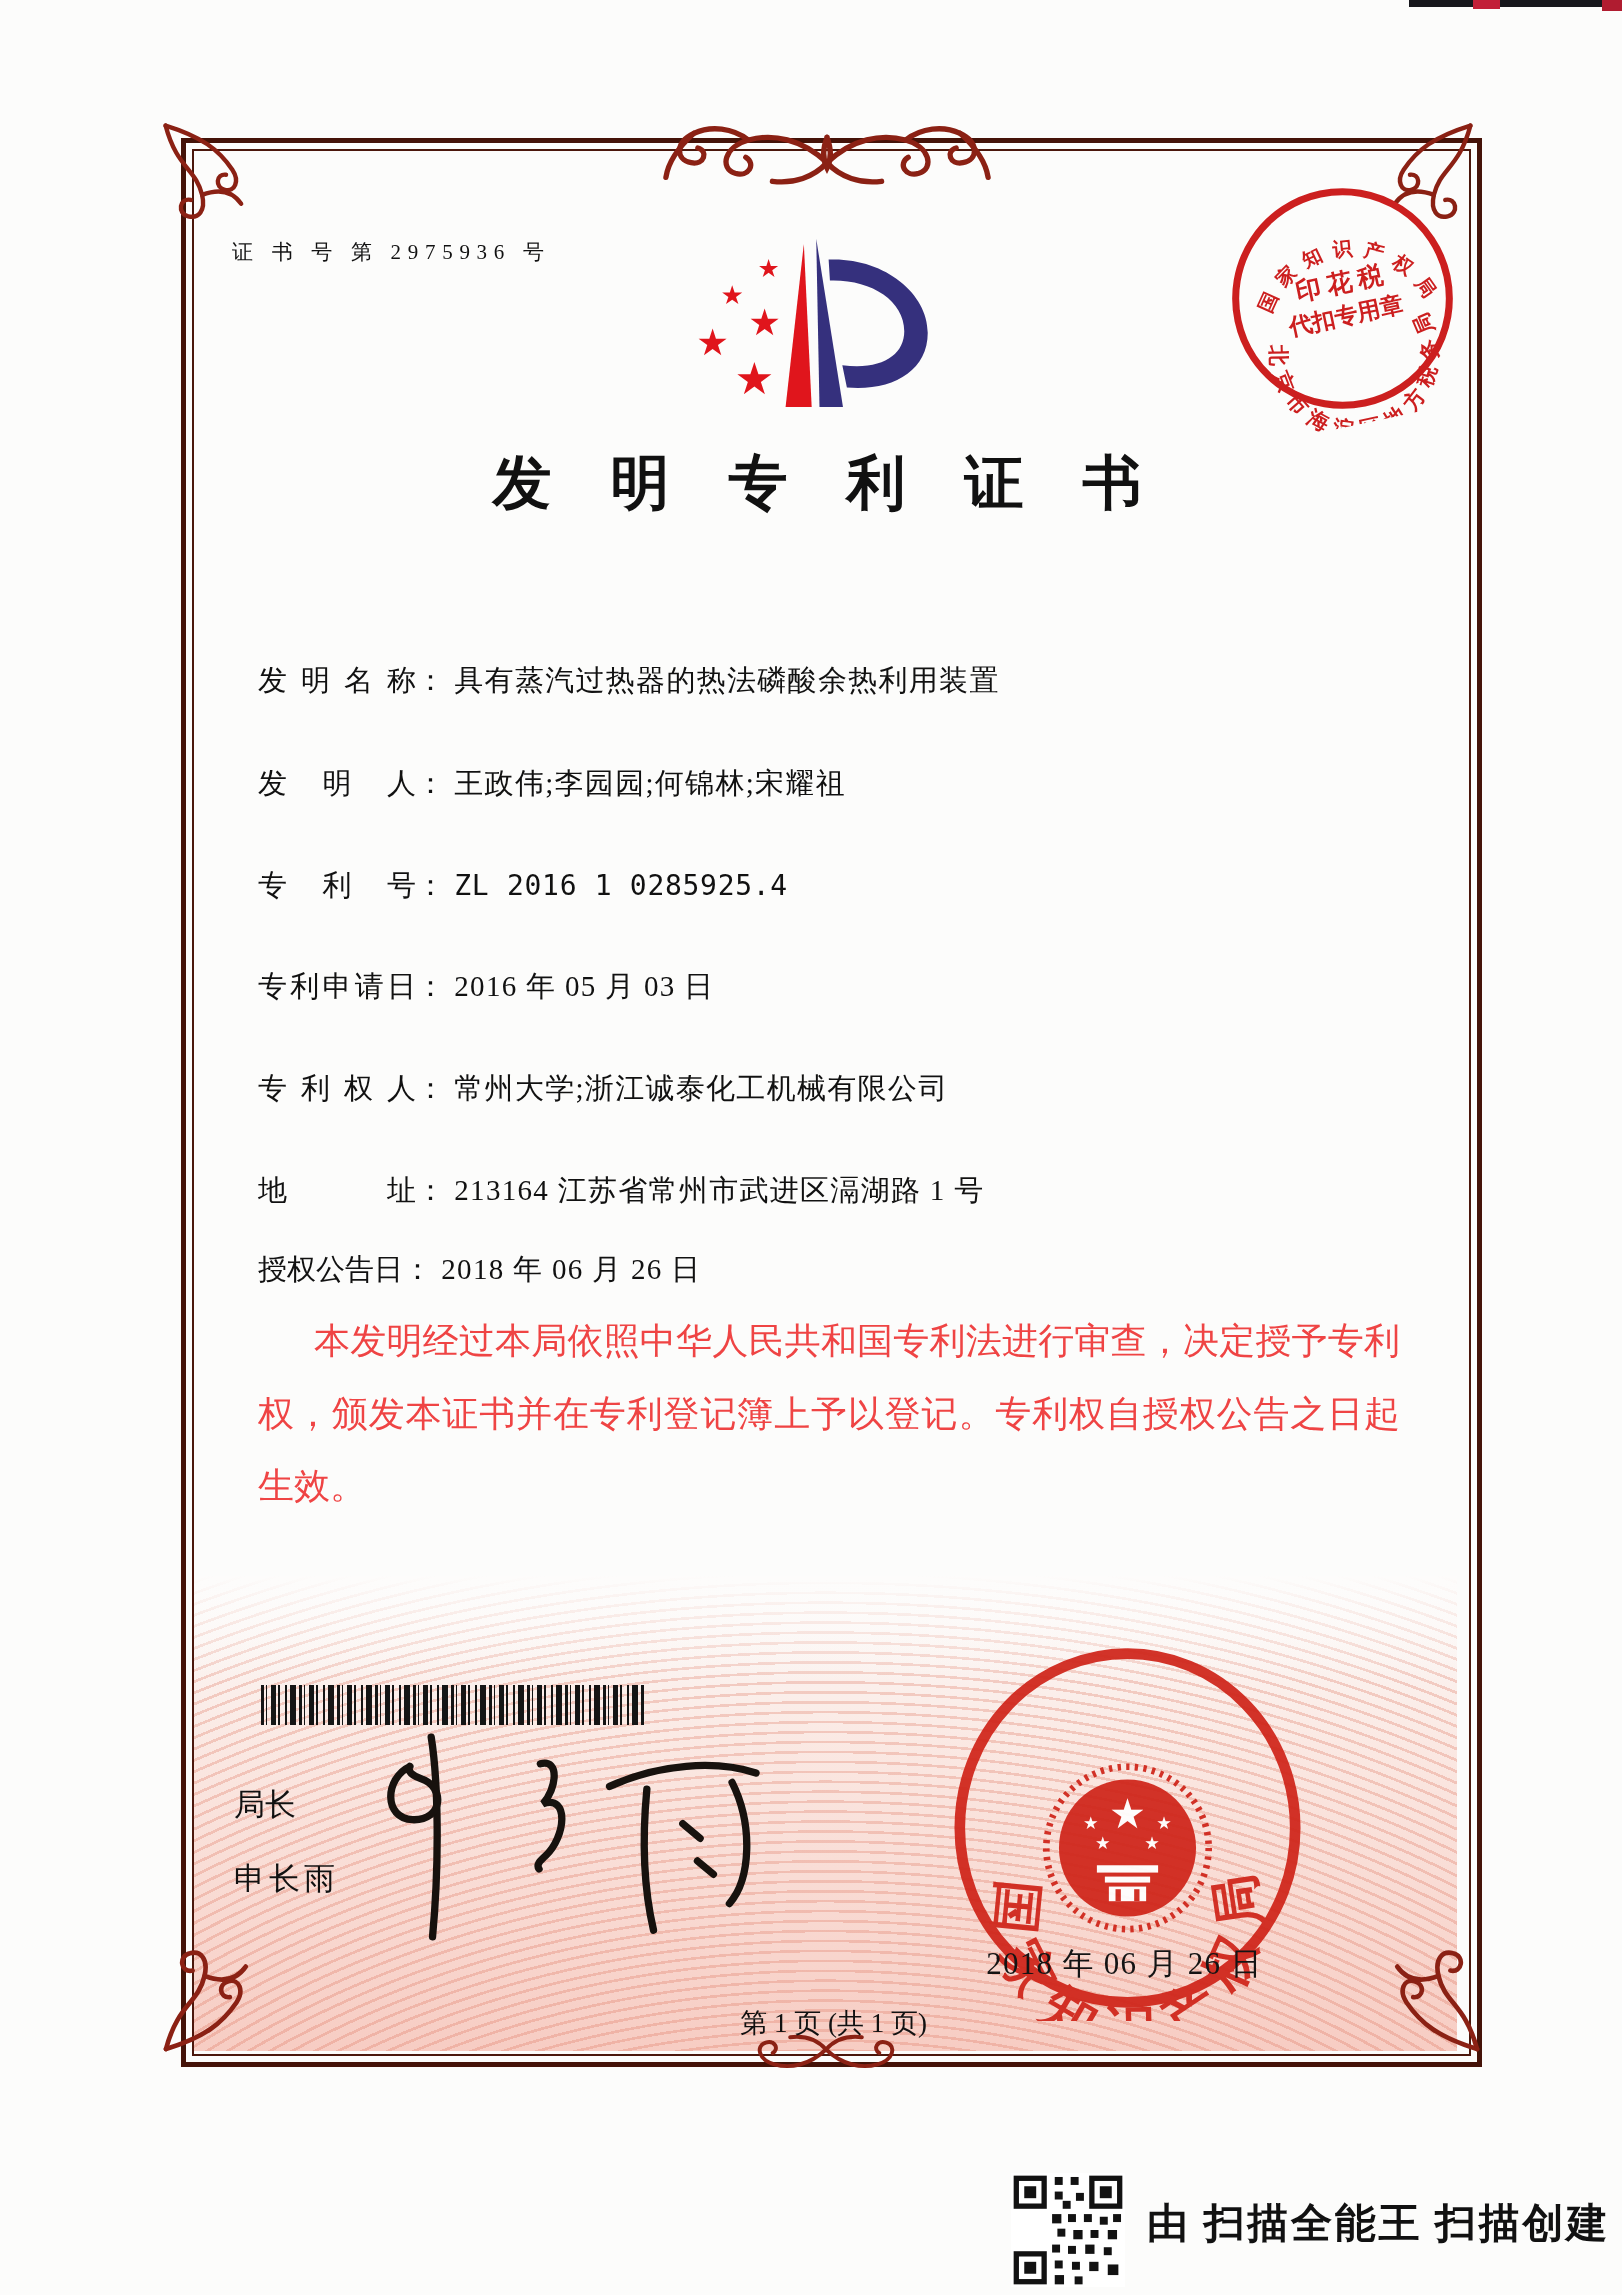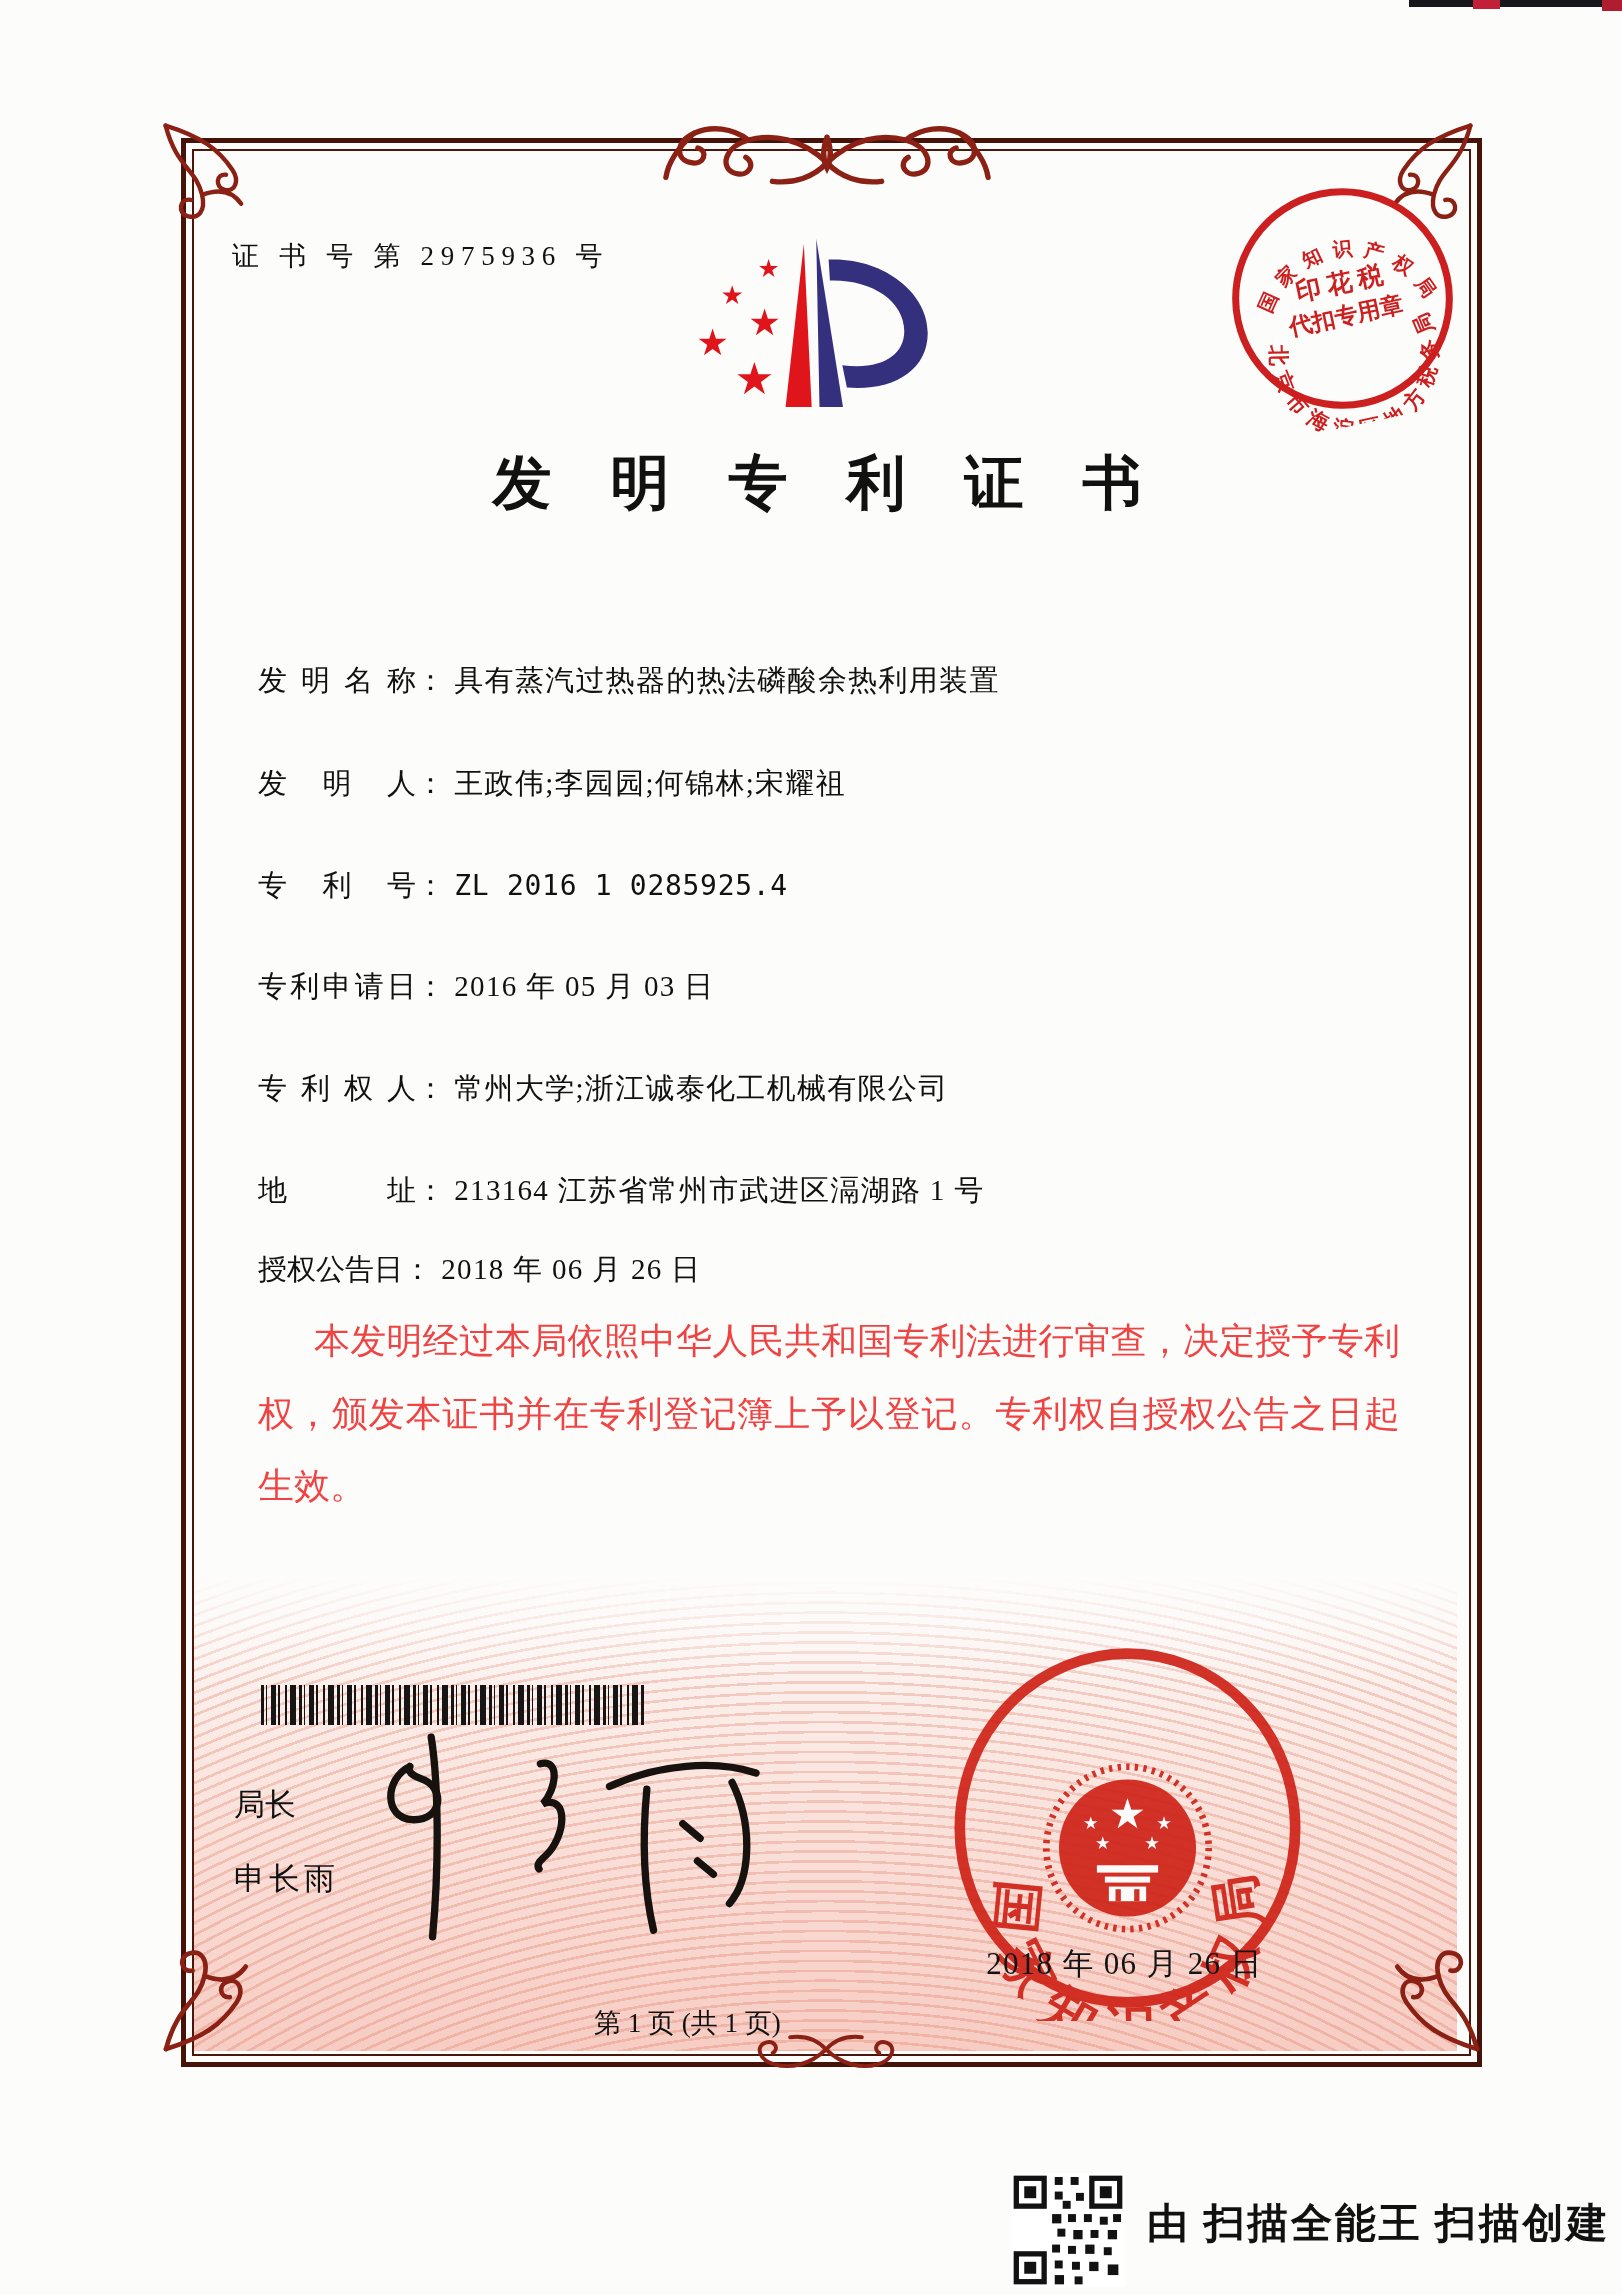--- a/index.html
+++ b/index.html
@@ -22,21 +22,21 @@
     left:194px;top:1576px;width:1263px;height:475px;z-index:1;
     background:
       repeating-radial-gradient(1264px 998px at 50% 230%, rgba(222,118,96,0.30) 0 3.3px, rgba(255,255,255,0) 3.3px 12.6px),
       linear-gradient(180deg, rgba(252,226,218,0) 0%, rgba(249,209,198,0.45) 35%, rgba(246,196,185,0.85) 100%);
   }
   .waves-fade{
     left:194px;top:1576px;width:1263px;height:106px;z-index:1;
     background:linear-gradient(180deg,#fdfcfb 0%, rgba(253,252,251,0) 100%);
   }
   
-  .cert-no{left:232px;top:238px;font-size:27px;letter-spacing:6.7px;z-index:2;}
+  .cert-no{left:232px;top:238px;font-size:21px;letter-spacing:6.7px;z-index:2;}
   .logo{left:633px;top:217px;z-index:2;}
   .tax-stamp{left:1216px;top:172px;z-index:3;transform:rotate(-12deg);}
   .title{left:181px;top:444px;width:1291px;text-align:center;font-size:59px;font-weight:bold;
          letter-spacing:59px;text-indent:40px;z-index:2;}
   
   .row{left:258px;width:1171px;font-size:29px;z-index:2;white-space:nowrap;}
   .flabel{display:inline-block;width:158px;text-align:justify;text-align-last:justify;vertical-align:bottom;}
   .fcolon{display:inline-block;margin-right:9.3px;}
   .fvalue{letter-spacing:1.3px;}
   .mono{font-family:"DejaVu Sans Mono","Liberation Mono",monospace;letter-spacing:0.7px;font-size:28px;}
@@ -52,21 +52,21 @@
       #151515 24px 26px,transparent 26px 29px,#151515 29px 35px,transparent 35px 38px);
   }
   
   .sig-title{left:234px;top:1784px;font-size:31px;z-index:2;}
   .sig-name{left:234px;top:1858px;font-size:31px;letter-spacing:4px;z-index:2;}
   .signature{left:346px;top:1725px;z-index:3;}
   
   .seal{left:941px;top:1635px;z-index:3;}
   .seal-date{left:958px;top:1943px;width:333px;text-align:center;font-size:31px;z-index:4;color:#141414;letter-spacing:1.3px;}
   
-  .footer{left:594px;top:2005px;width:333px;text-align:left;font-size:27px;z-index:2;}
+  .footer{left:594px;top:2005px;width:333px;text-align:right;font-size:27px;z-index:2;}
   
   .qr{left:1011px;top:2173px;z-index:2;}
   .scan-note{left:1147px;top:2196px;font-size:41px;font-weight:bold;z-index:2;letter-spacing:2.7px;}
   
   .orn{z-index:2;}
   svg text{font-family:"Liberation Serif","DejaVu Serif",serif;}
 </style>
 </head>
 <body>
 

